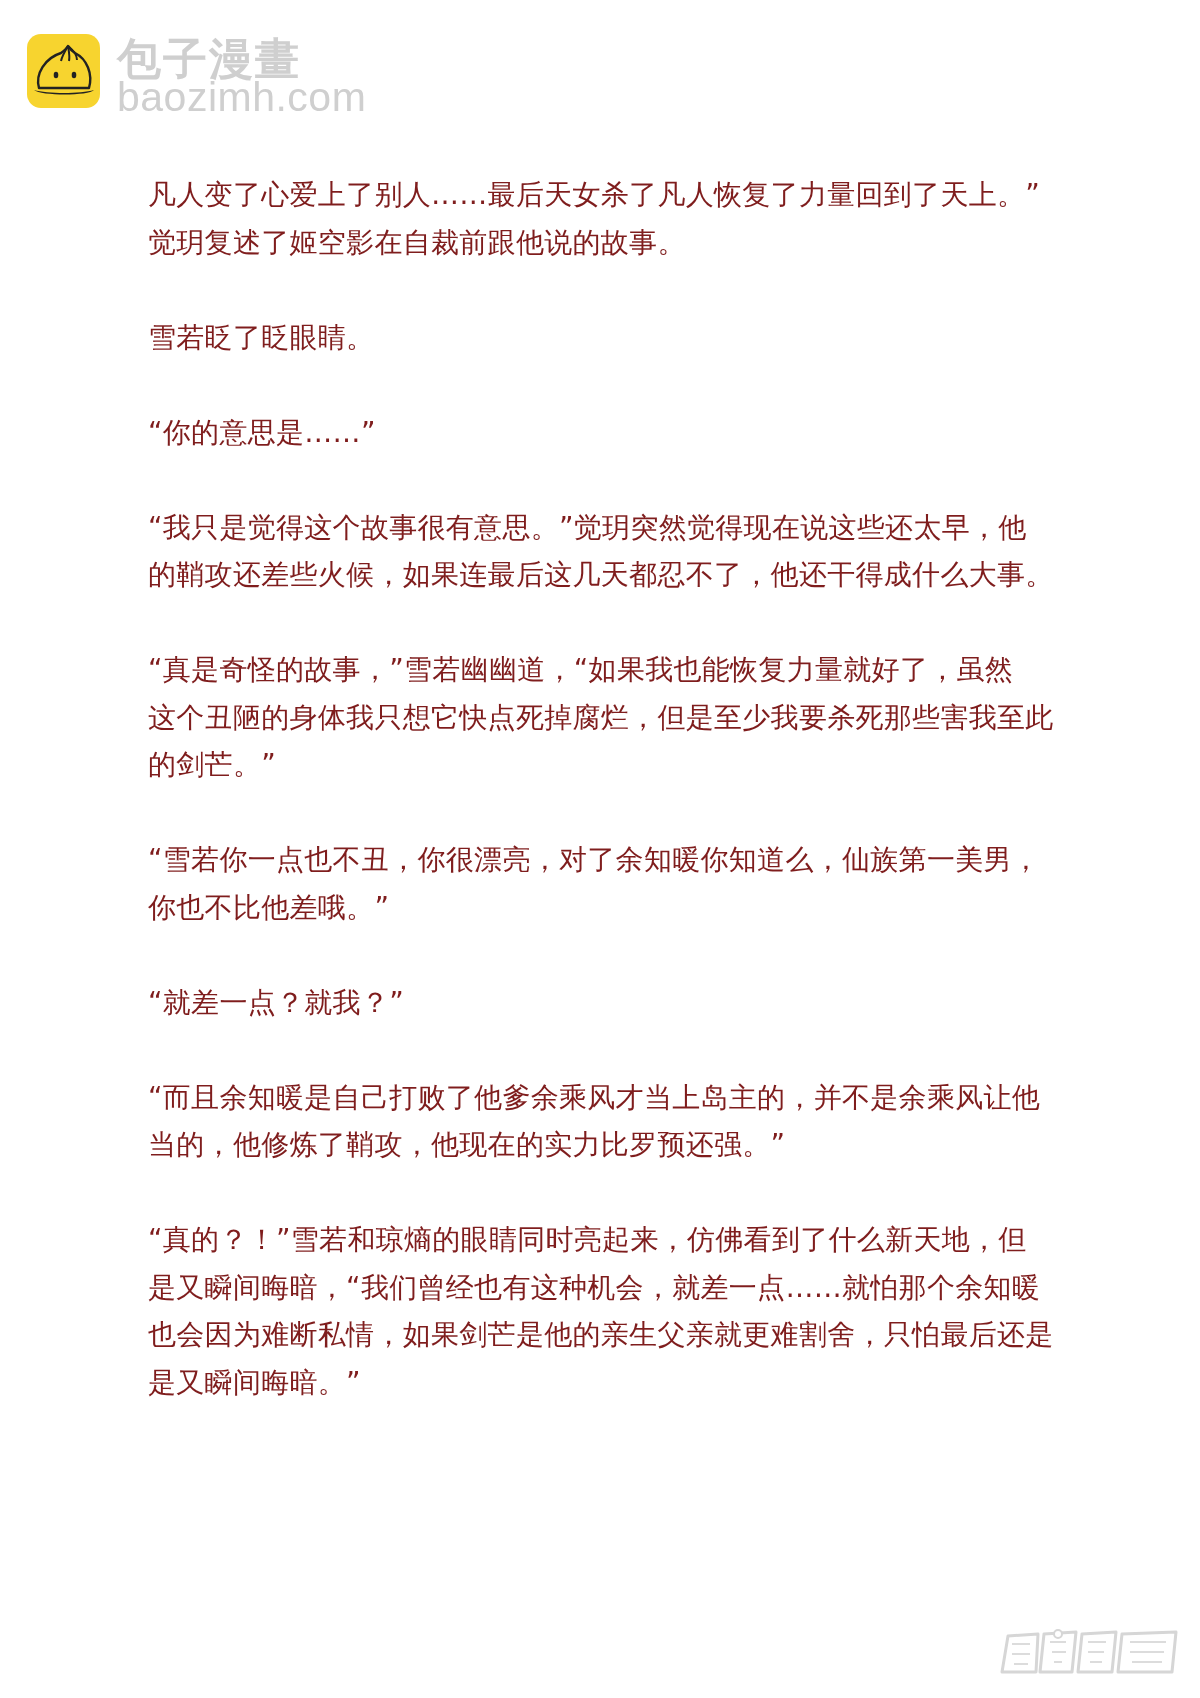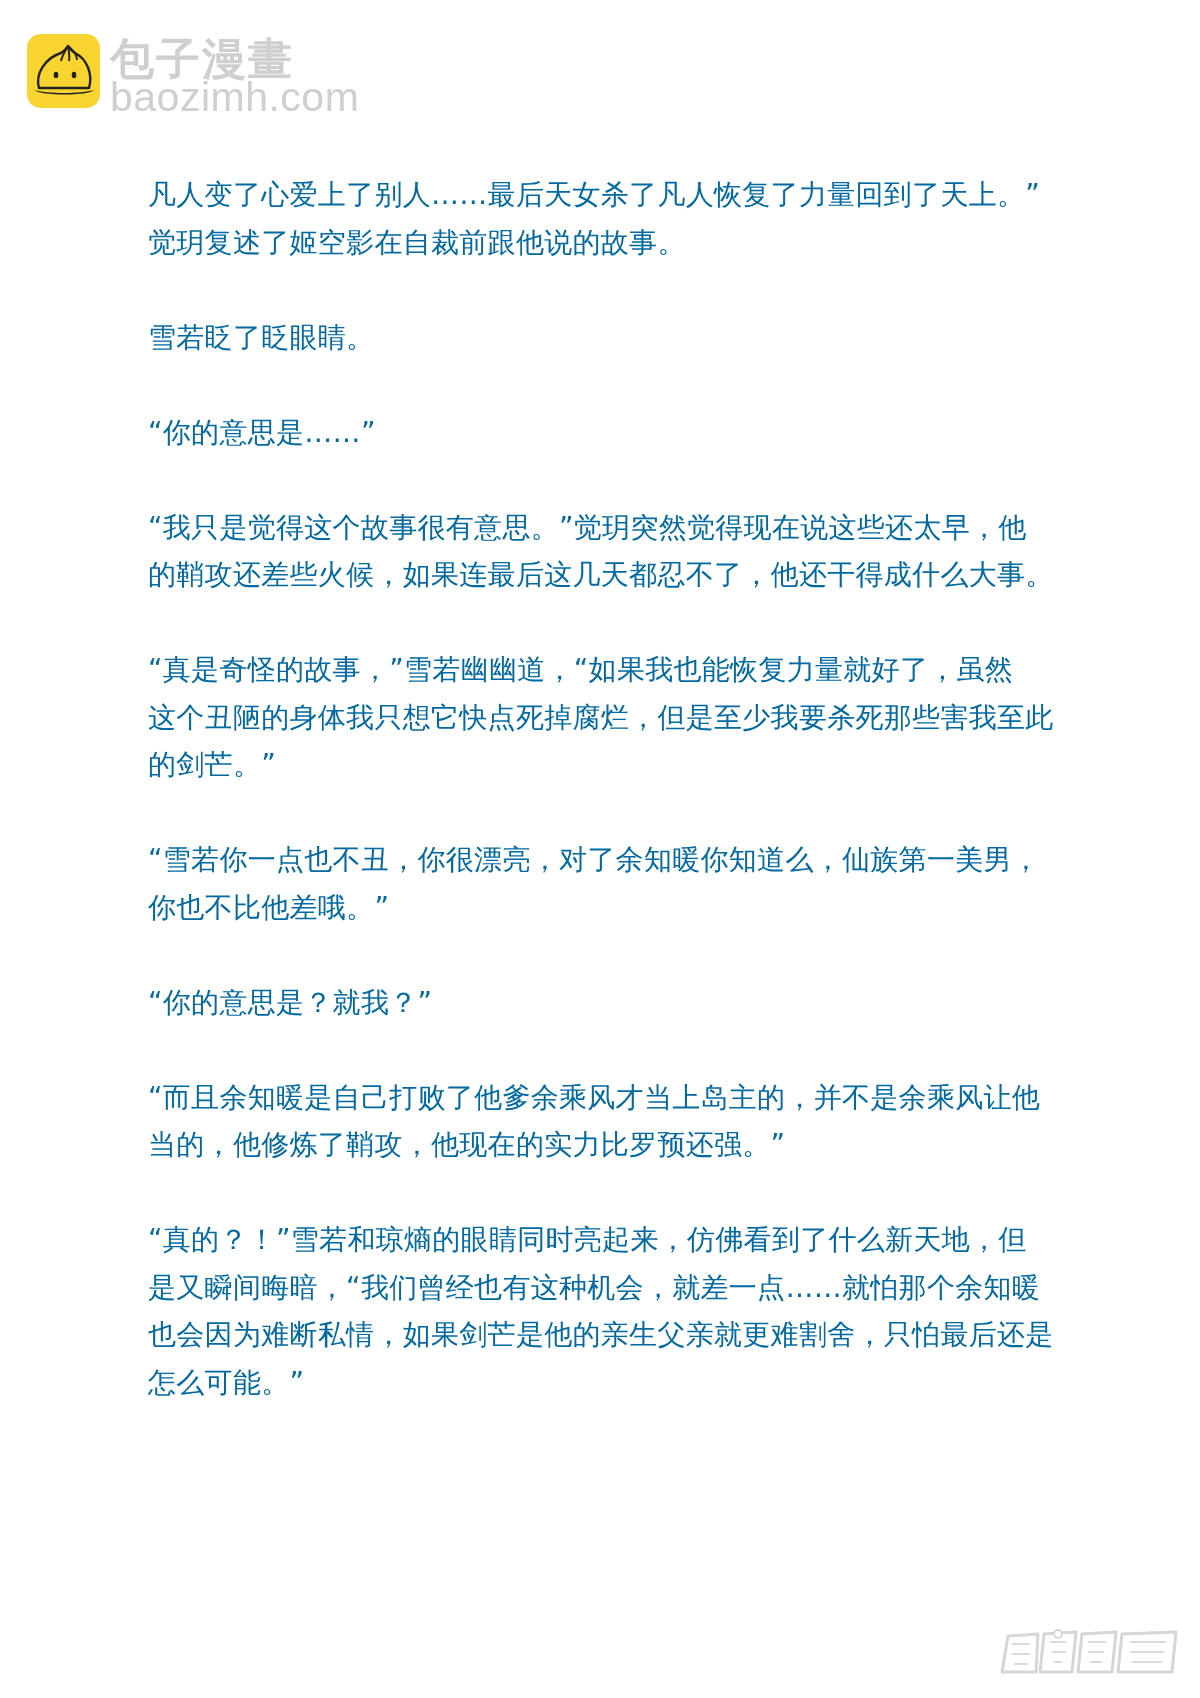--- a/index.html
+++ b/index.html
@@ -28,21 +28,21 @@
     background: #f7d42f;
     position: relative;
     flex: none;
   }
   .logo-icon svg {
     position: absolute;
     left: 0; top: 0;
     width: 73px; height: 74px;
   }
   .logo-text {
-    margin-left: 10px;
+    margin-left: 17px;
     display: flex;
     flex-direction: column;
     color: #cfcfcf;
     justify-content: center;
   }
   .logo-cn {
     font-size: 44px;
     line-height: 46px;
     letter-spacing: 2px;
     font-weight: bold;
@@ -53,21 +53,21 @@
     font-size: 41px;
     line-height: 30px;
     margin-top: 0px;
     letter-spacing: 0.5px;
   }
   .article {
     position: absolute;
     left: 148px;
     top: 171px;
     width: 916px;
-    color: #0369a1;
+    color: #7f1d1d;
     font-size: 28px;
     line-height: 47.5px;
     letter-spacing: 0.3px;
   }
   .para {
     margin: 0 0 47.5px 0;
     text-align: justify;
     text-align-last: left;
     white-space: normal;
     word-break: break-all;
@@ -128,31 +128,31 @@
   <p class="para">
     <span class="line">“真是奇怪的故事，”雪若幽幽道，“如果我也能恢复力量就好了，虽然</span>
     <span class="line">这个丑陋的身体我只想它快点死掉腐烂，但是至少我要杀死那些害我至此</span>
     <span class="line">的剑芒。”</span>
   </p>
   <p class="para">
     <span class="line">“雪若你一点也不丑，你很漂亮，对了余知暖你知道么，仙族第一美男，</span>
     <span class="line">你也不比他差哦。”</span>
   </p>
   <p class="para">
-    <span class="line">“你的意思是？就我？”</span>
+    <span class="line">“就差一点？就我？”</span>
   </p>
   <p class="para">
     <span class="line">“而且余知暖是自己打败了他爹余乘风才当上岛主的，并不是余乘风让他</span>
     <span class="line">当的，他修炼了鞘攻，他现在的实力比罗预还强。”</span>
   </p>
   <p class="para">
     <span class="line">“真的？！”雪若和琼熵的眼睛同时亮起来，仿佛看到了什么新天地，但</span>
     <span class="line">是又瞬间晦暗，“我们曾经也有这种机会，就差一点……就怕那个余知暖</span>
     <span class="line">也会因为难断私情，如果剑芒是他的亲生父亲就更难割舍，只怕最后还是</span>
-    <span class="line">怎么可能。”</span>
+    <span class="line">是又瞬间晦暗。”</span>
   </p>
 </div>
 
 <div class="watermark">
   <svg viewBox="0 0 186 48" xmlns="http://www.w3.org/2000/svg">
     <g fill="#ffffff" stroke="#d6d6d6" stroke-width="3" stroke-linejoin="round">
       <path d="M12 8 L42 6 L40 44 L6 44 Z"></path>
       <path d="M48 6 L80 4 L76 44 L44 44 Z"></path>
       <path d="M86 6 L120 4 L116 44 L82 44 Z"></path>
       <path d="M126 6 L180 4 L176 44 L122 44 Z"></path>

